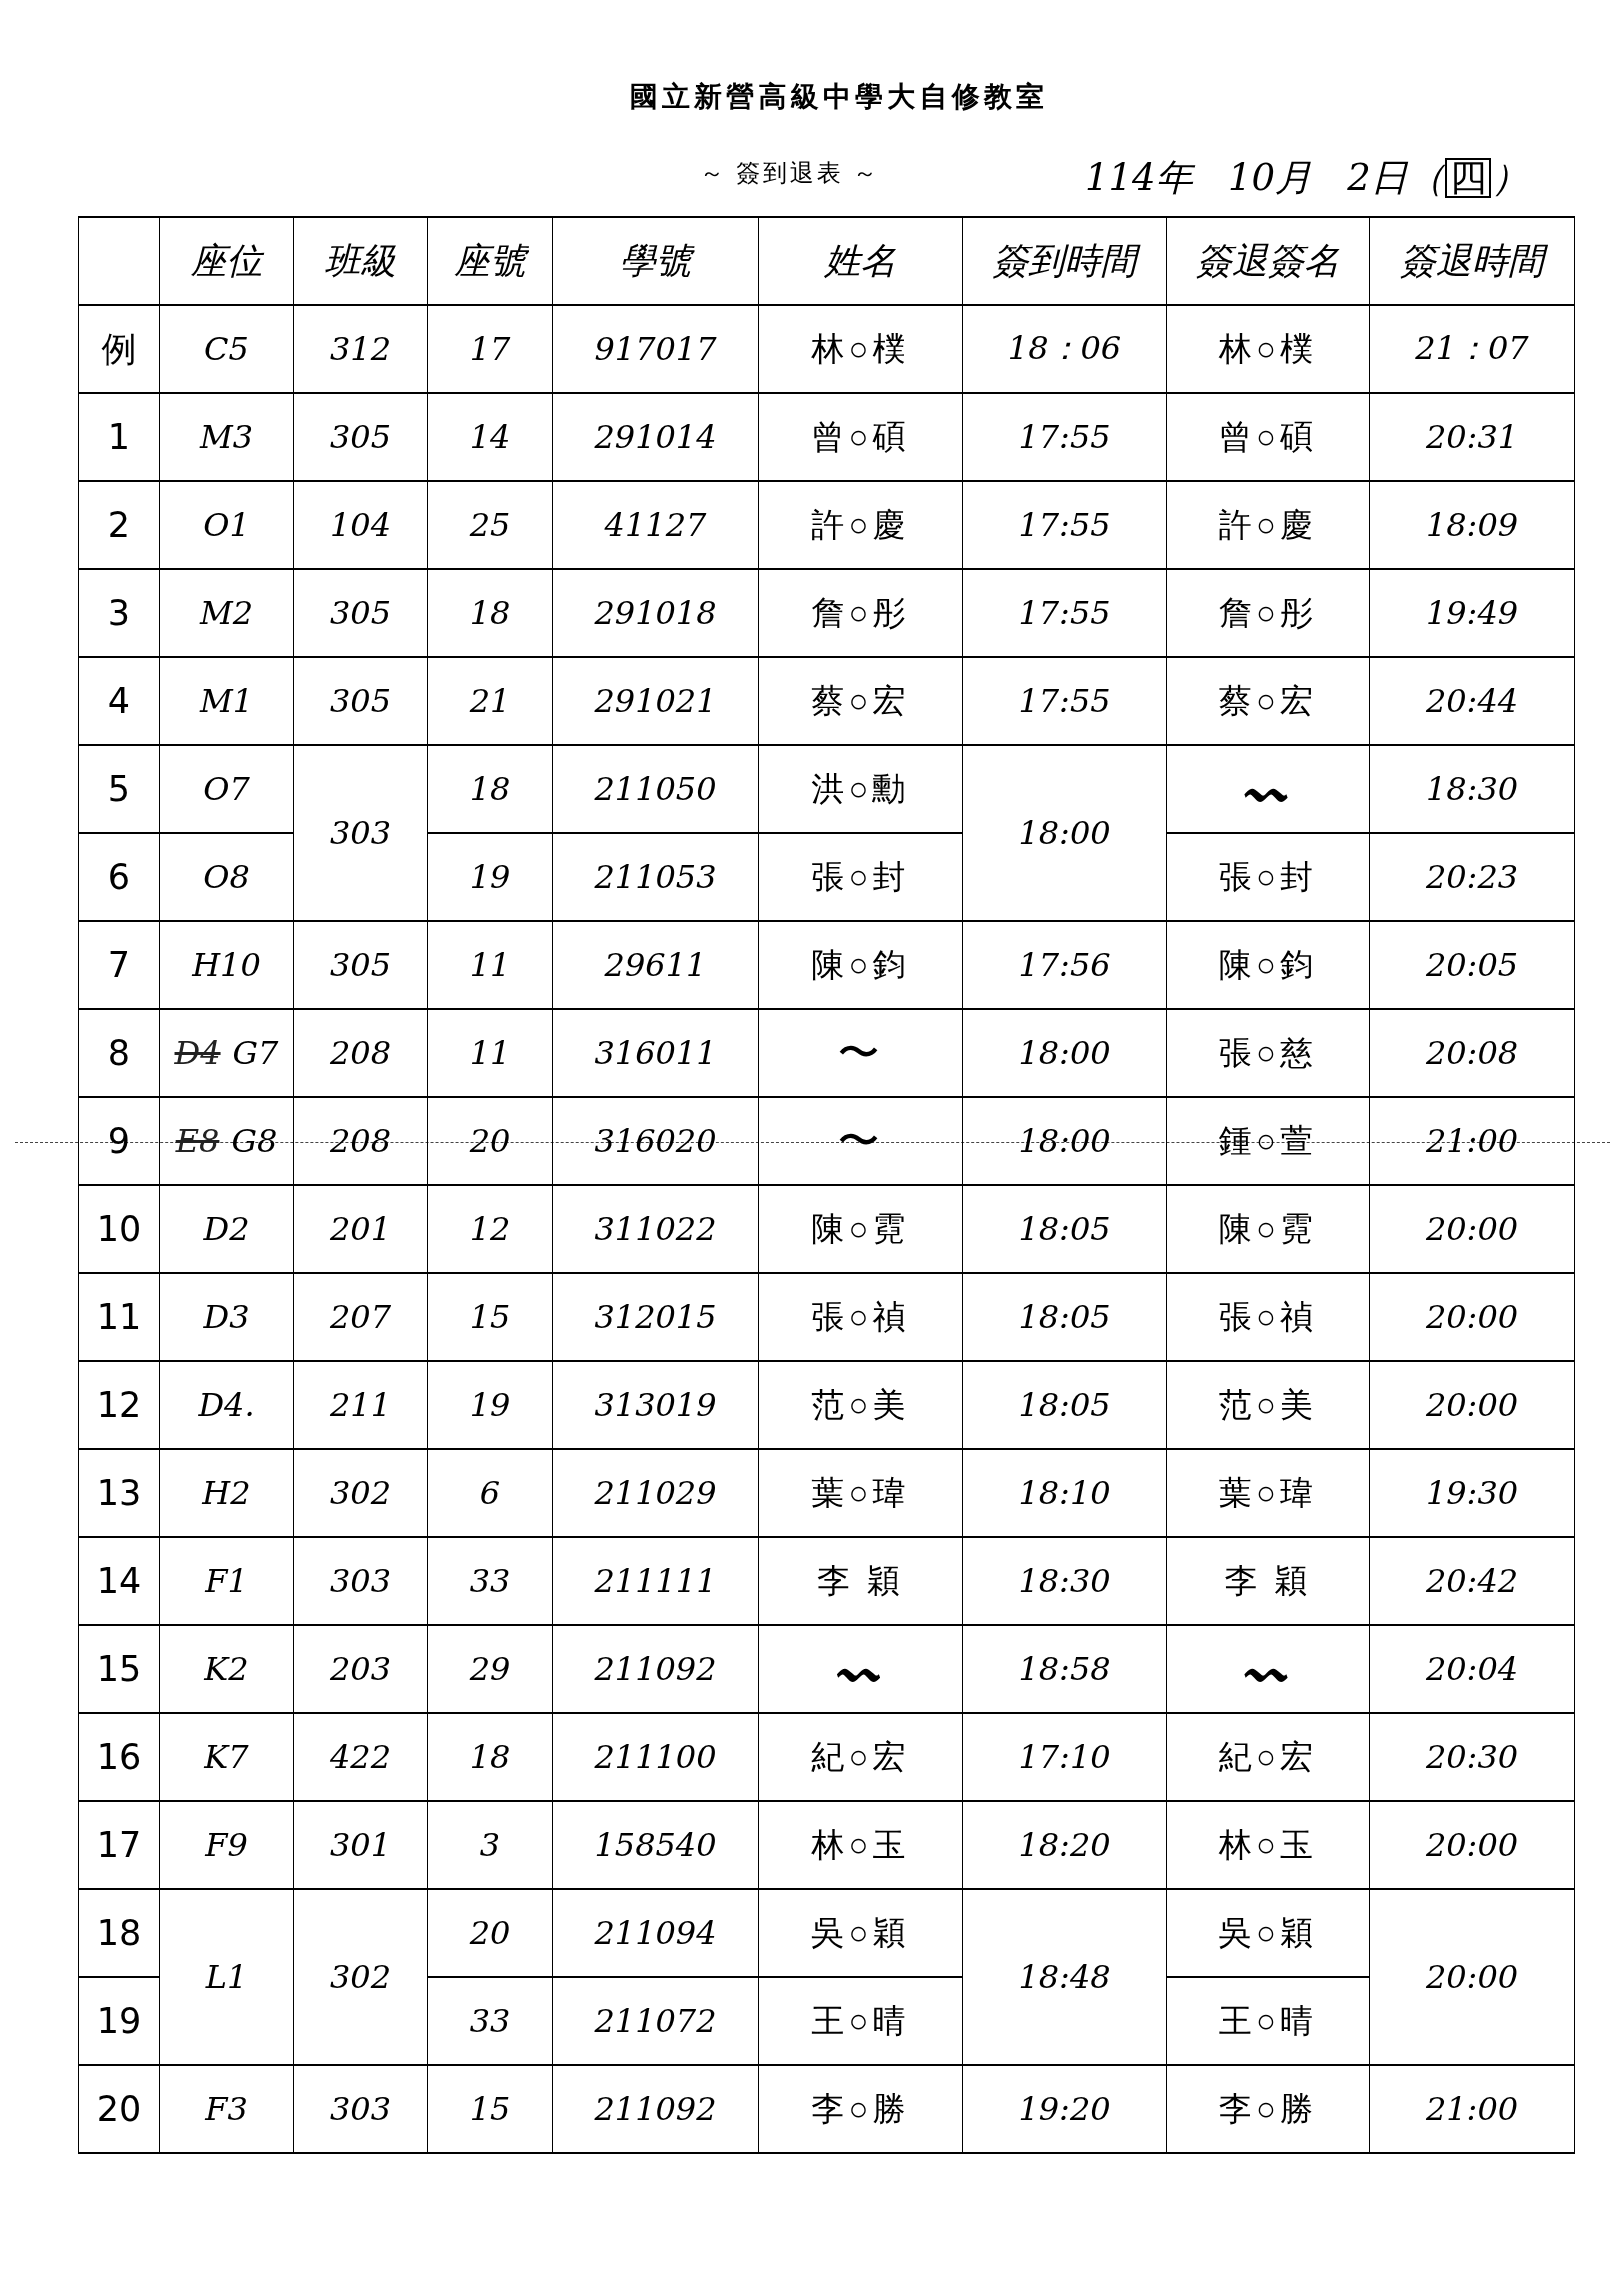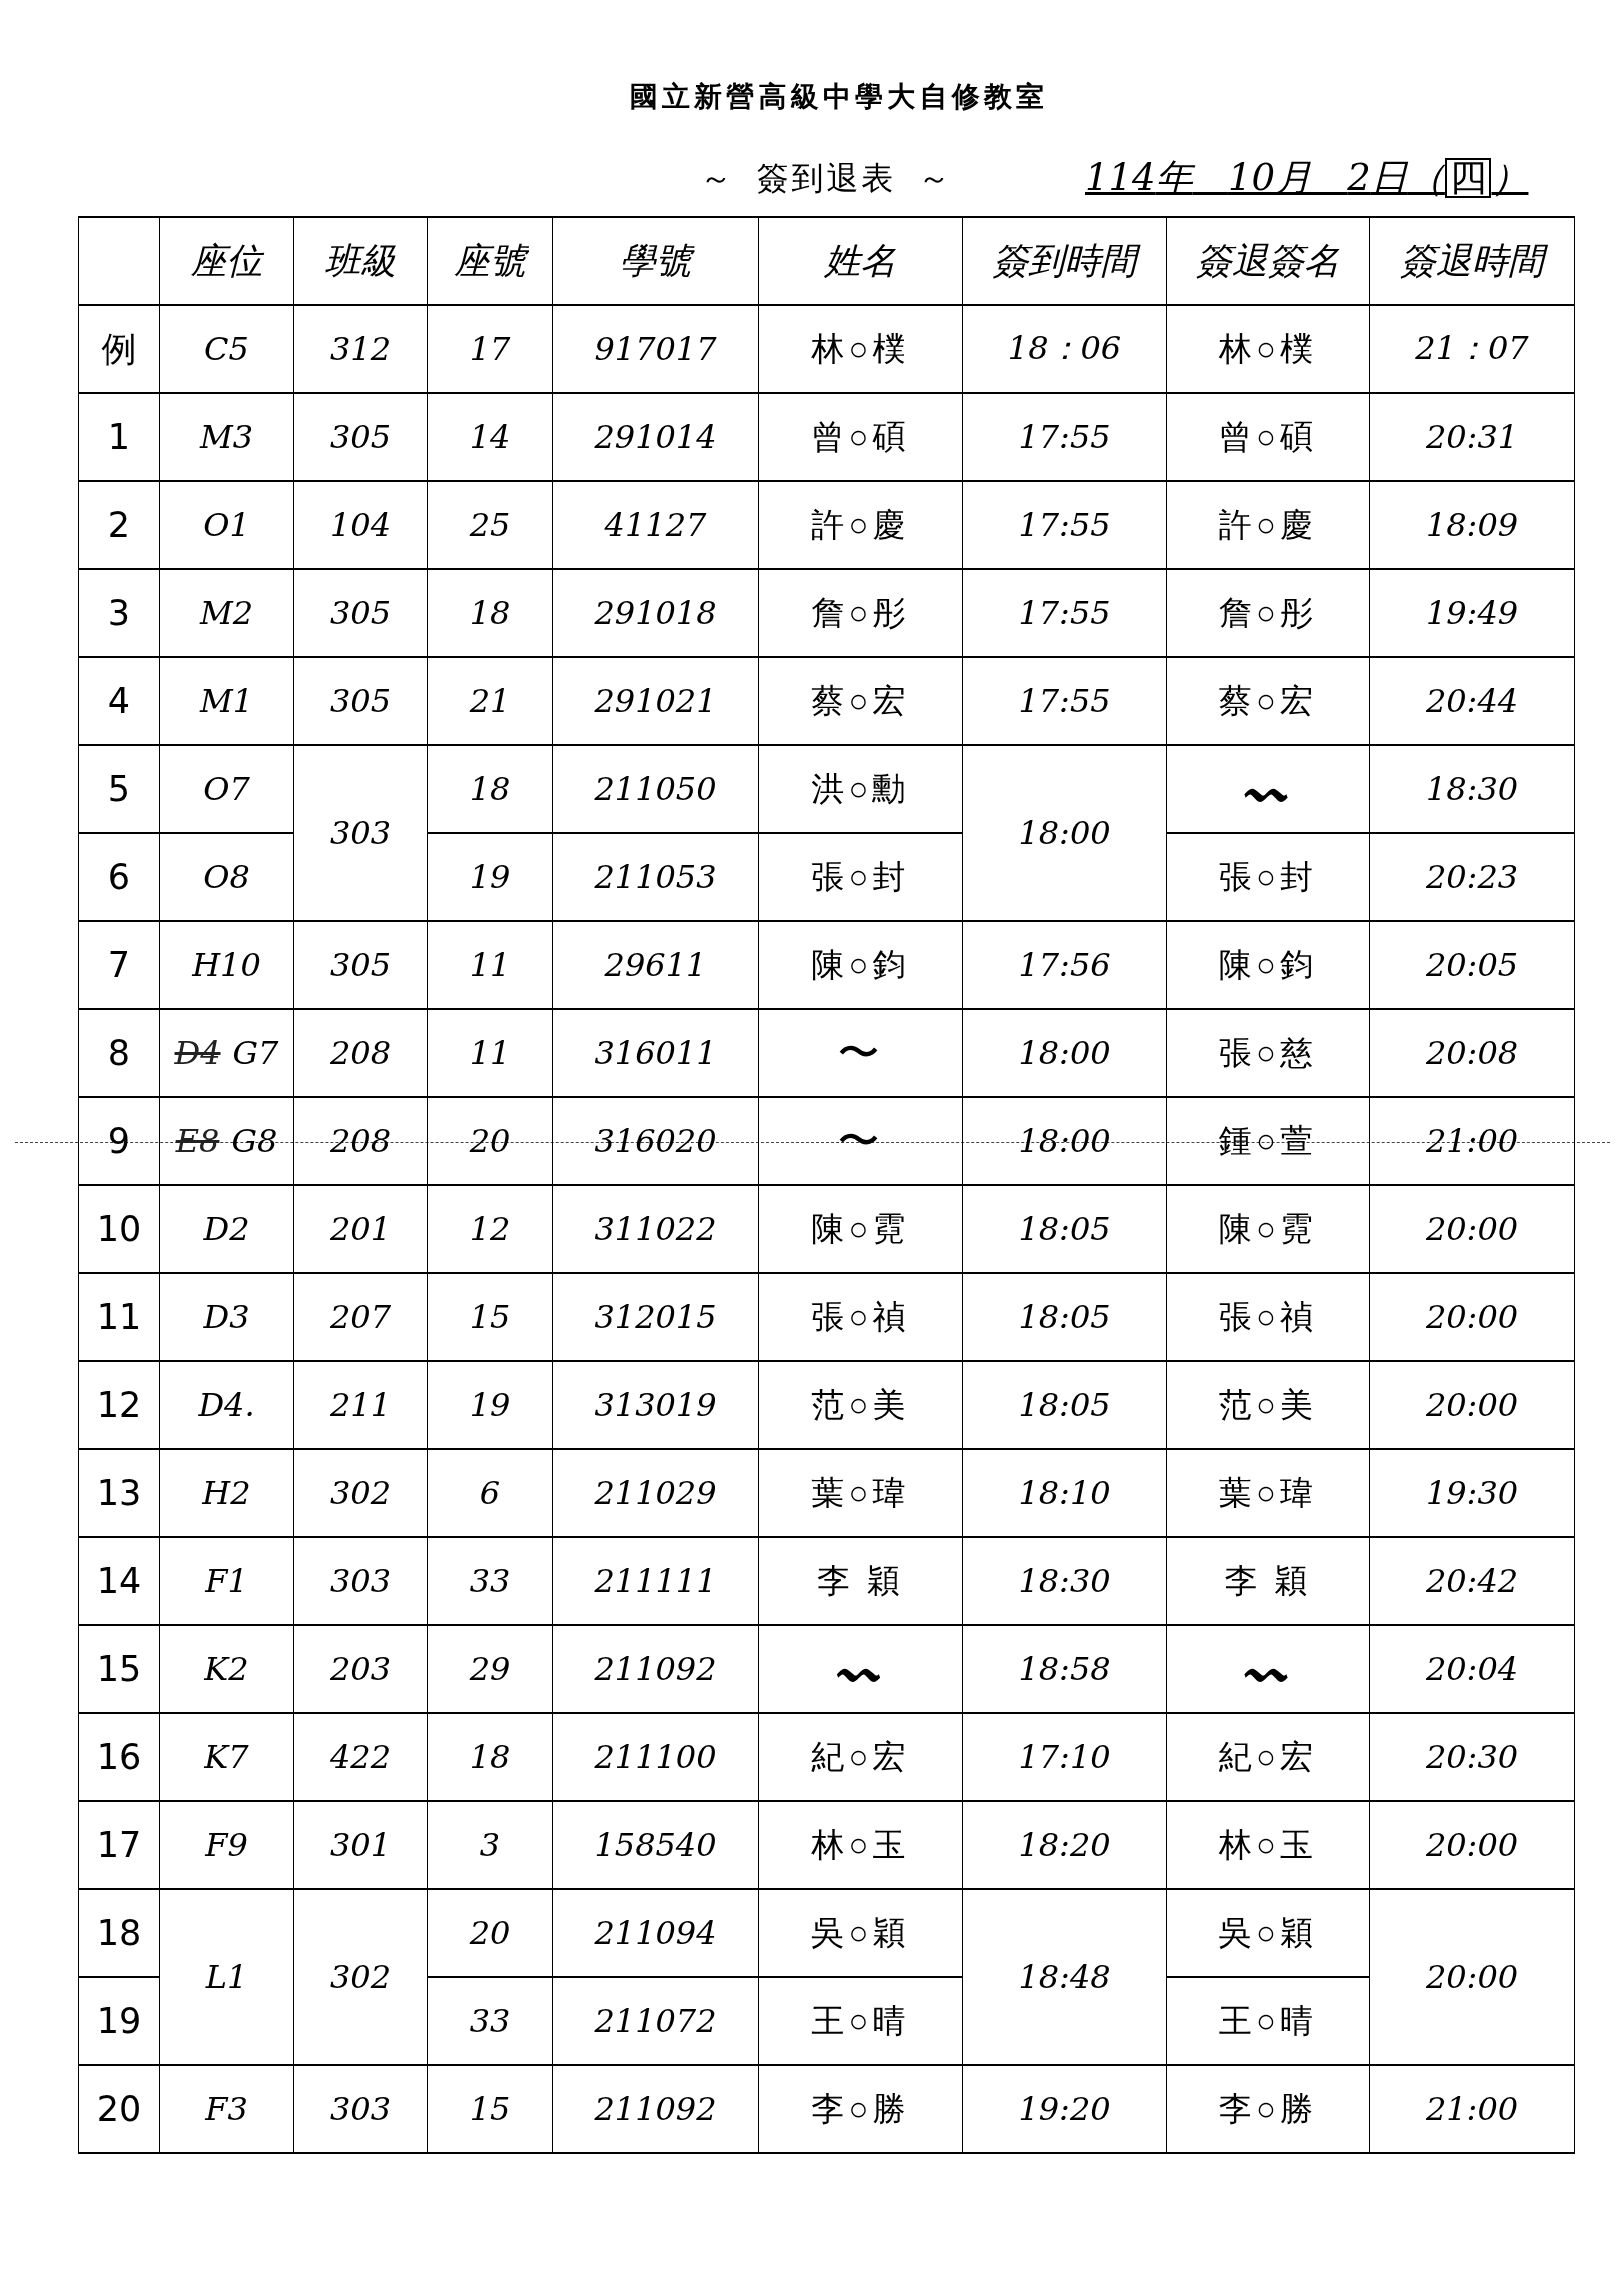--- a/index.html
+++ b/index.html
@@ -1,19 +1,19 @@
 <!DOCTYPE html>
 <html style="font-size:11px"><head>
 <meta charset="utf-8">
 <style>
   html, body { margin: 0; padding: 0; background: #ffffff; }
   body { width: 1623px; height: 2295px; position: relative; overflow: hidden; color: #000; font-family: "DejaVu Sans", "Liberation Sans", sans-serif; }
   .title { position: absolute; left: 541px; top: 78px; width: 596px; text-align: center; font-family: Liberation Mono, monospace; font-weight: bold; font-size: 28px; letter-spacing: 4.2px; }
-  .subtitle { position: absolute; left: 700px; top: 157px; font-family: Liberation Mono, monospace; font-size: 32px; letter-spacing: 2.8px; }
-  .date { position: absolute; left: 1085px; top: 153px; font-family: "DejaVu Serif", serif; font-size: 37px; font-style: italic; white-space: pre; text-decoration: underline; }
+  .subtitle { position: absolute; left: 700px; top: 157px; font-family: Liberation Sans, sans-serif; font-size: 24px; letter-spacing: 2.8px; }
+  .date { position: absolute; left: 1085px; top: 153px; font-family: "DejaVu Serif", serif; font-size: 37px; font-style: italic; white-space: pre; }
   .date .day-box { display: inline-block; border: 2.1px solid #000; padding: 0 2.8px; line-height: 36px; font-style: normal; }
   .dash-line { position: absolute; left: 15.3px; top: 1142px; width: 1595px; border-top: 1.4px dashed #444; }
   table.sheet { position: absolute; left: 78px; top: 216px; border-collapse: collapse; table-layout: fixed; width: 1495px; }
   table.sheet td, table.sheet th { border: 1.4px solid #000; text-align: center; vertical-align: middle; padding: 0; height: 86px; overflow: hidden; }
   table.sheet tr.header-row th { border-top: 2.8px solid #000; border-bottom: 2.8px solid #000; font-weight: normal; font-size: 36px; font-family: "DejaVu Sans", sans-serif; font-style: italic; }
   table.sheet tr.data-row td { border-bottom: 2.8px solid #000; }
   td.rownum { font-size: 35px; font-family: "DejaVu Sans", sans-serif; }
   td.hand { font-family: "DejaVu Serif", serif; font-style: italic; font-size: 32px; }
   td.hand.name { font-style: normal; font-size: 33px; letter-spacing: 4.2px; font-family: Liberation Serif, serif; }
   .struck { text-decoration: line-through; margin-right: 12px; color: #222; }

